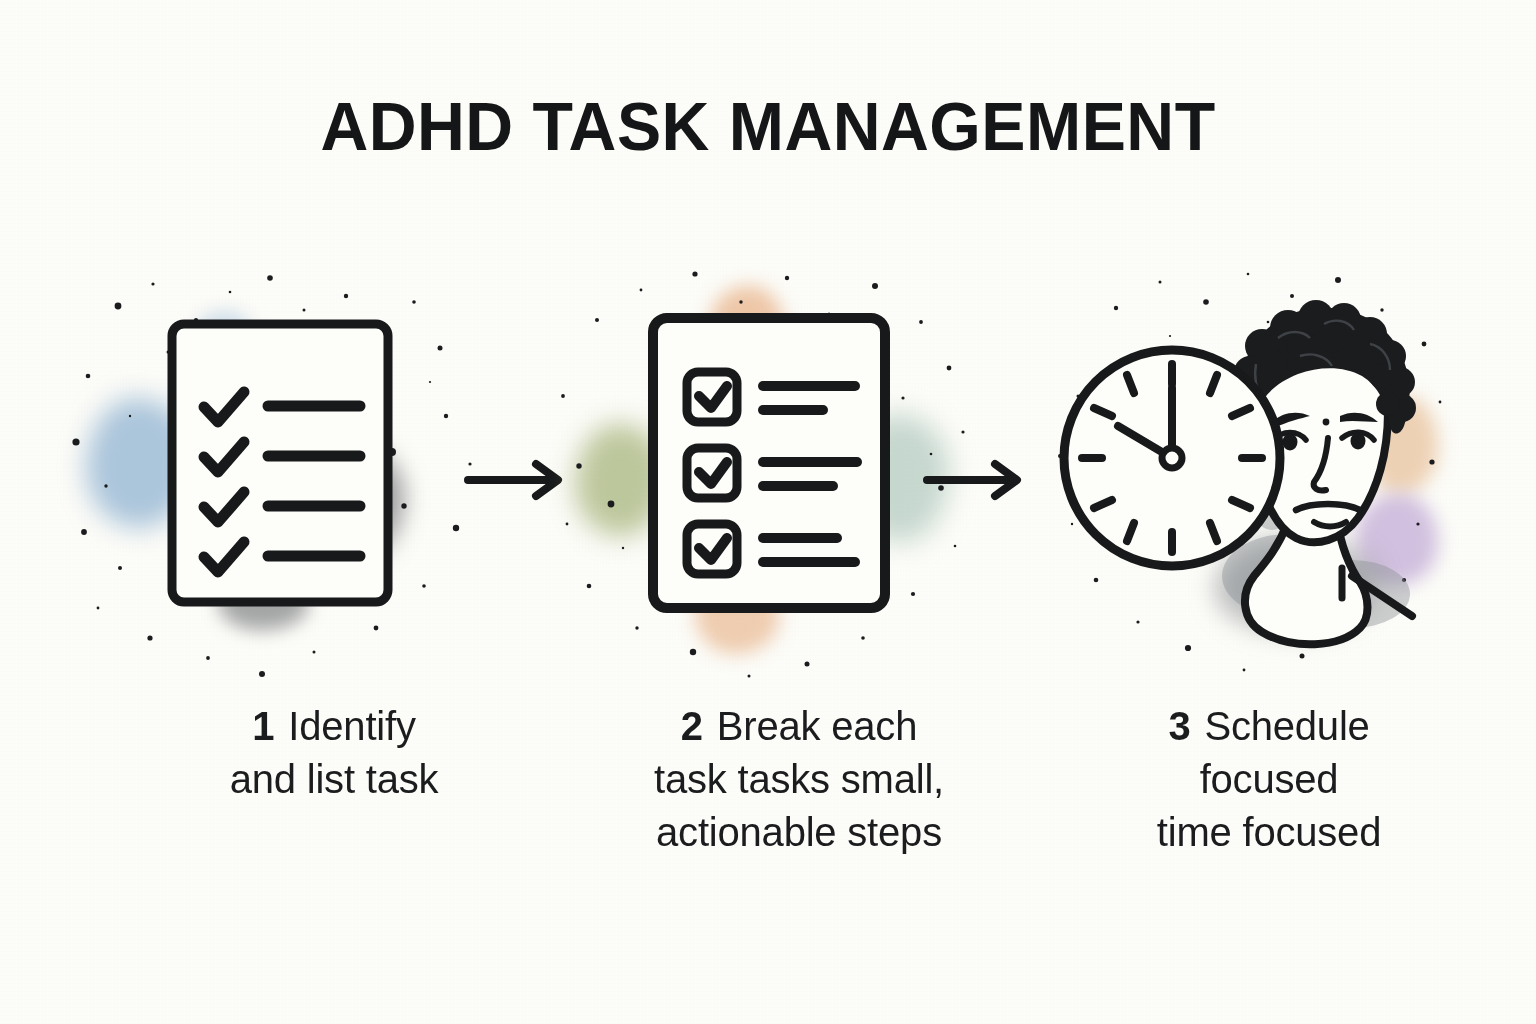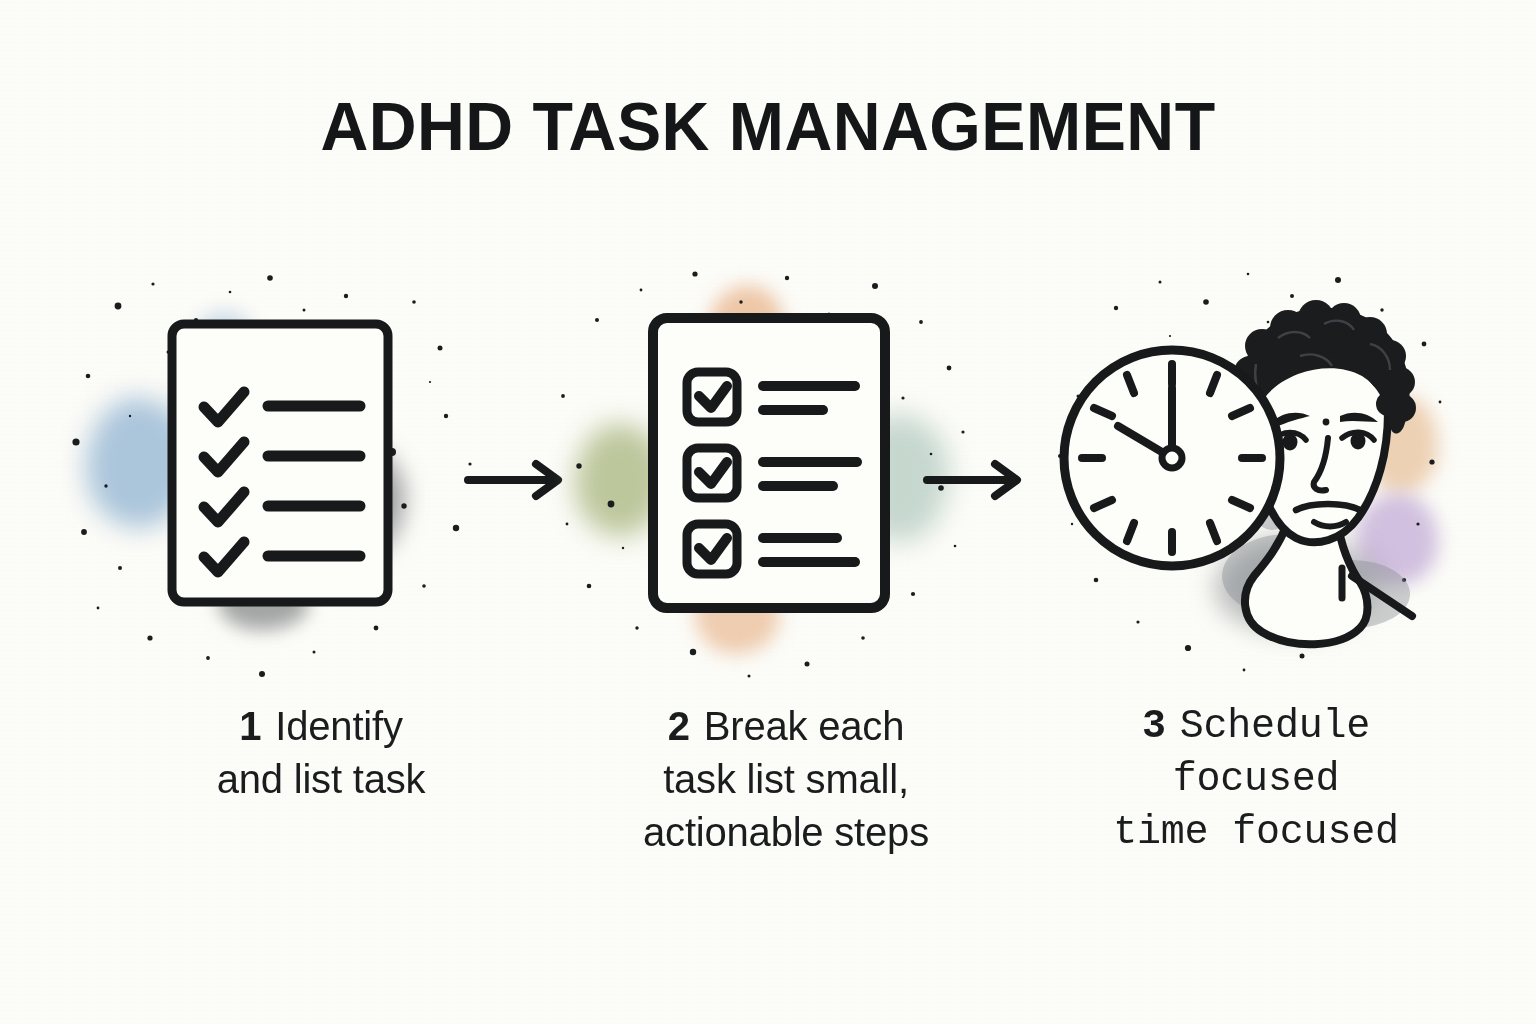--- a/index.html
+++ b/index.html
@@ -94,38 +94,38 @@
     width: 110px;
     height: 44px;
   }
   #arrow-1 { left: 462px; }
   #arrow-2 { left: 921px; }
 
   
   #captions {
     position: absolute;
     top: 700px;
-    left: 1px;
+    left: 14px;
     width: 1380px;
     height: 220px;
     padding-left: 28px;
   }
   .caption {
     position: absolute;
     top: 0;
     text-align: center;
     font-size: 40px;
     line-height: 1.33;
     font-weight: 400;
     color: #1A1C1D;
     letter-spacing: -0.2px;
   }
   #caption-1 { left: 80px;  width: 480px; }
   #caption-2 { left: 545px; width: 480px; }
-  #caption-3 { left: 1015px; width: 480px; font-family: Liberation Mono, monospace; }
+  #caption-3 { left: 1015px; width: 480px; }
 
   .step-num {
     font-weight: 700;
     margin-right: 14px;
   }
 </style>
 </head>
 <body style="background: rgb(252, 252, 248);">
 
 <div id="paper-grain"></div>
@@ -427,21 +427,21 @@
 
 <div id="captions">
 
   <div class="caption" id="caption-1">
     <span class="step-num">1</span><span>Identify</span><br>
     <span>and list task</span>
   </div>
 
   <div class="caption" id="caption-2">
     <span class="step-num">2</span><span>Break each</span><br>
-    <span>task list small,</span><br>
+    <span>task tasks small,</span><br>
     <span>actionable steps</span>
   </div>
 
   <div class="caption" id="caption-3">
     <span class="step-num">3</span><span>Schedule</span><br>
     <span>focused</span><br>
     <span>time focused</span>
   </div>
 
 </div>

